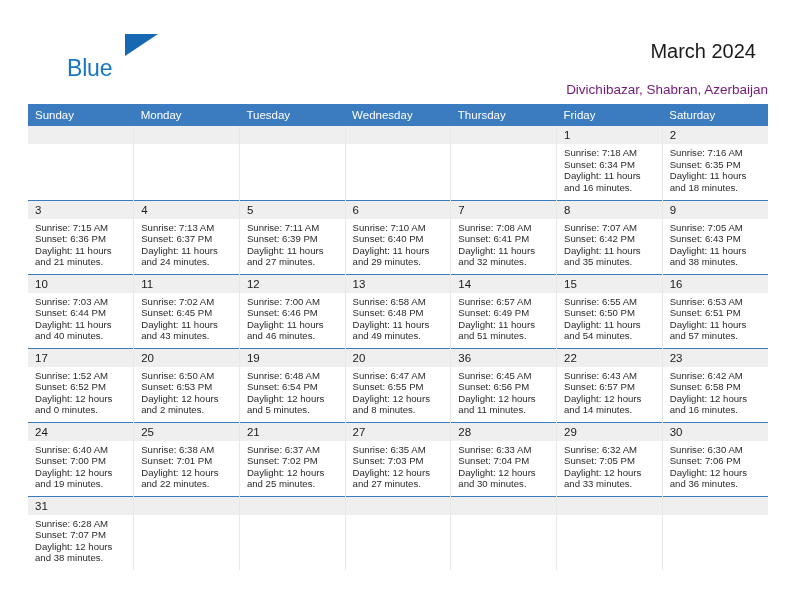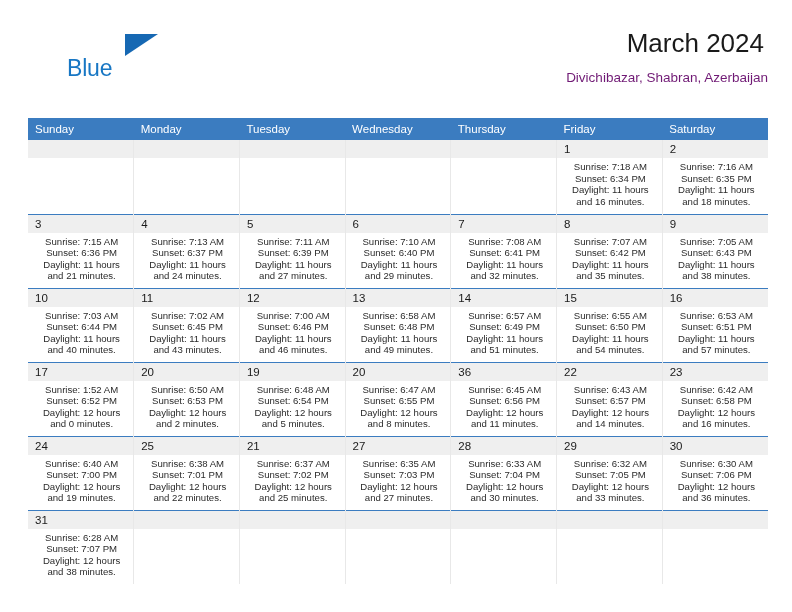--- a/index.html
+++ b/index.html
@@ -66,44 +66,43 @@
     text-align: right;
   }
 
   .title-wrap {
     position: absolute;
     right: 0;
     top: 0;
     text-align: right;
   }
   .cal-title {
-    font-size: 26px;
+    font-size: 20px;
     line-height: 34px;
     color: #1a1a1a;
     font-weight: normal;
-    margin: 4px;
+    margin: 12px;
     white-space: nowrap;
   }
   .cal-subtitle {
     font-size: 13.5px;
     line-height: 20px;
     margin-top: 8px;
     color: #701a75;
     white-space: nowrap;
   }
 
   
   .cal {
     position: absolute;
     left: 28px;
     top: 104px;
     width: 740px;
     border-collapse: collapse;
     table-layout: fixed;
-    margin-top: 14px;
   }
 
   .cal th {
     background: #3b7cc0;
     color: #ffffff;
     font-size: 11.5px;
     font-weight: normal;
     text-align: left;
     padding: 5px 0 5px 7px;
     height: 21px;
@@ -131,21 +130,20 @@
     color: #1a1a1a;
     padding-left: 7px;
   }
   .daynum.empty { color: transparent; }
 
   .details {
     padding: 3px 5px 0 7px;
     font-size: 9.6px;
     line-height: 11.6px;
     color: #2b2b2b;
-    text-align: center;
   }
   .details div { white-space: nowrap; }
 </style>
 </head>
 <body>
 
 <div class="page">
 
   <div class="topbar">
 

